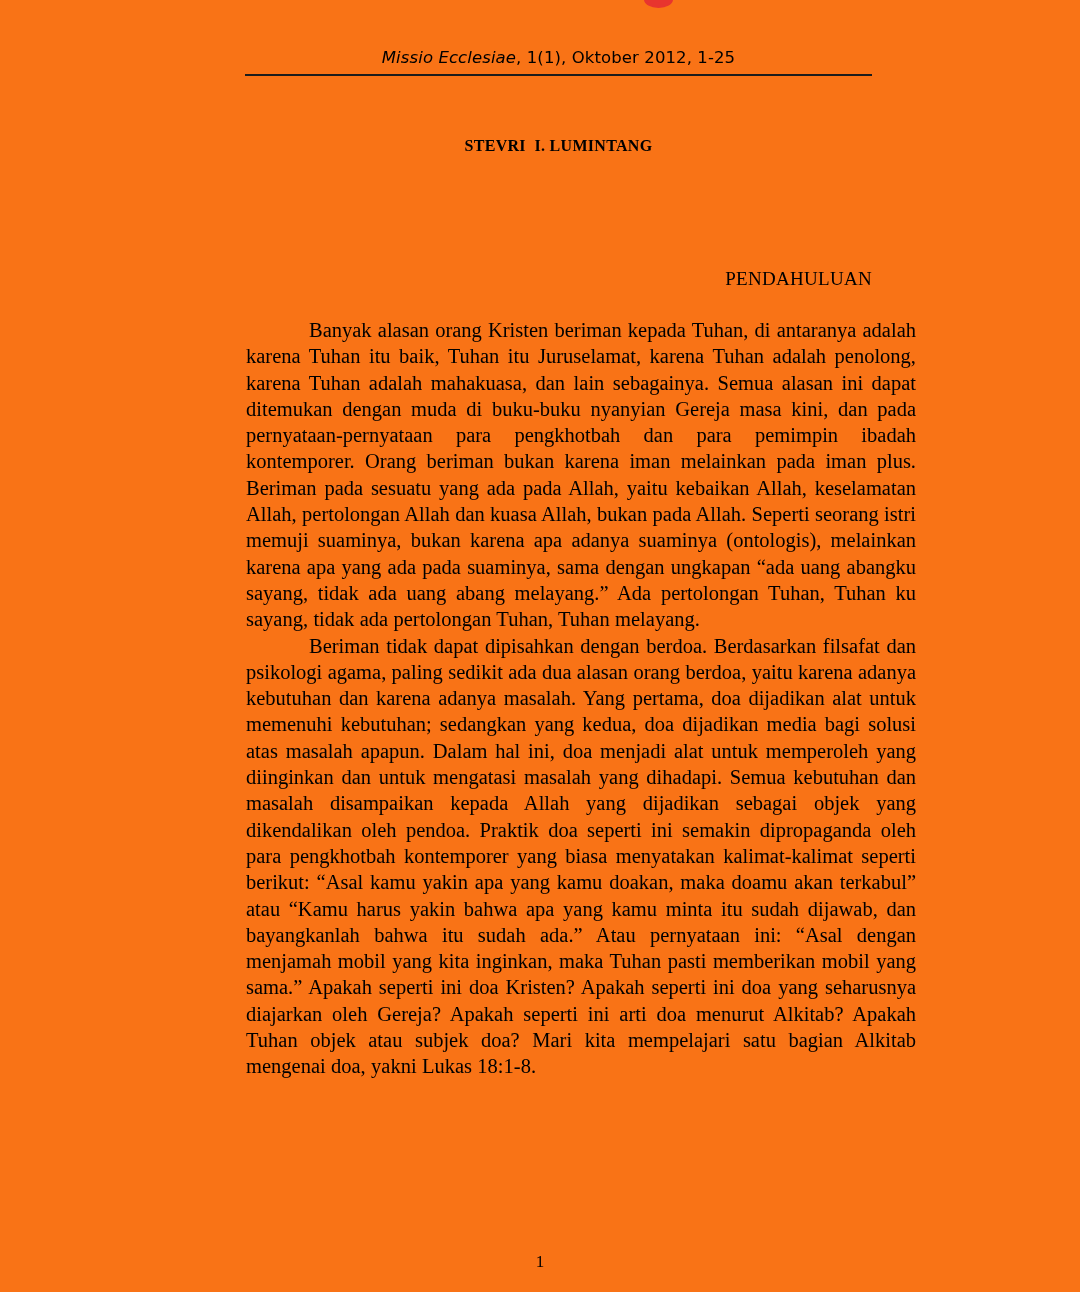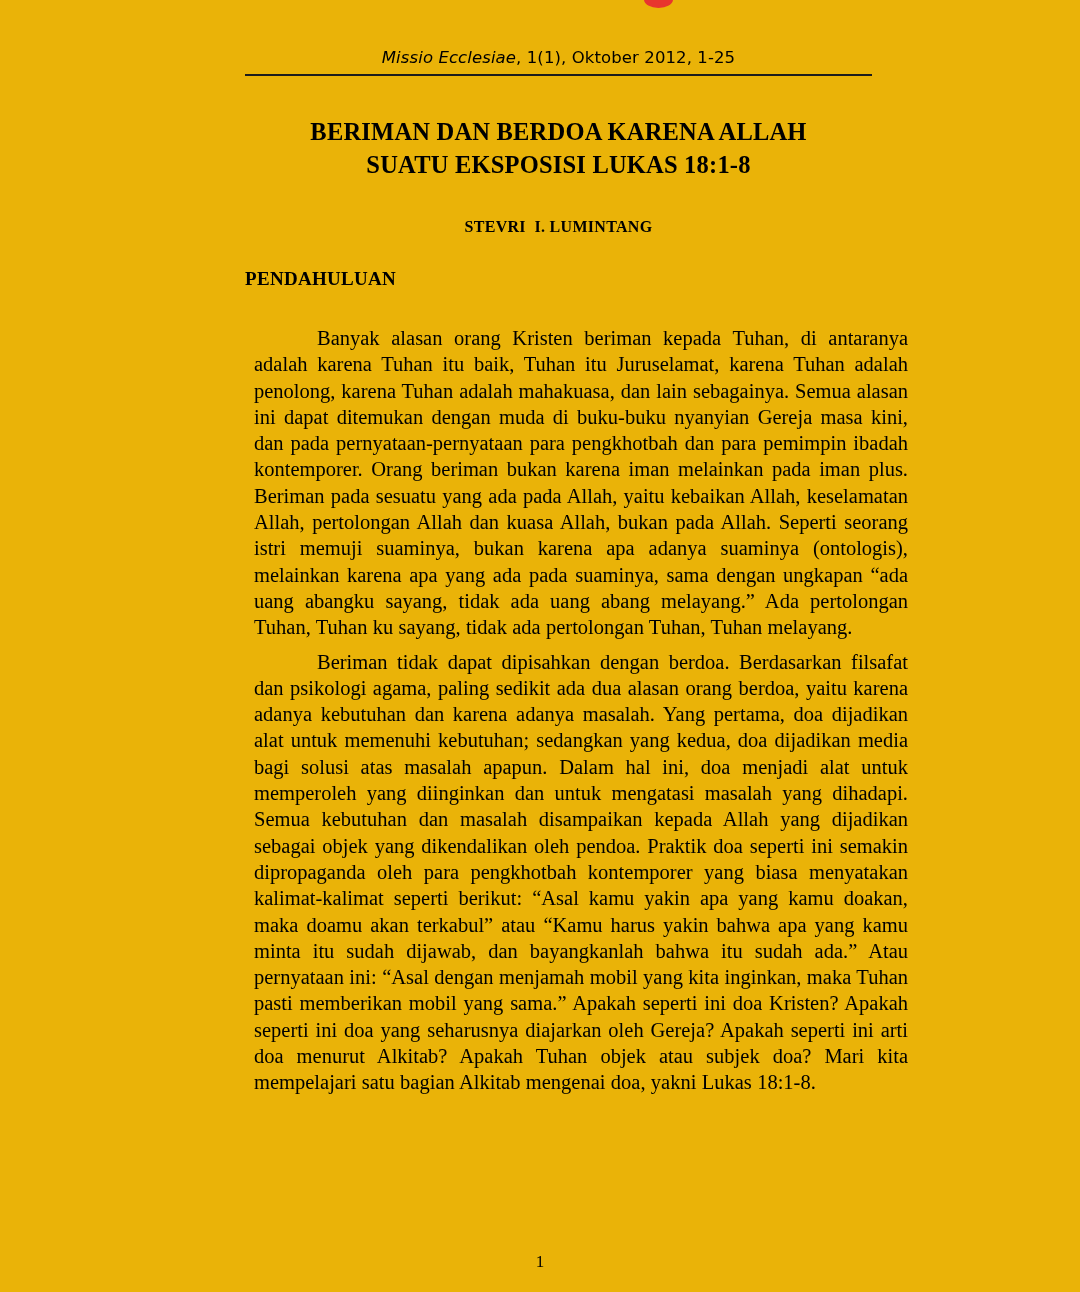--- a/index.html
+++ b/index.html
@@ -6,21 +6,21 @@
     margin: 0;
     padding: 0;
     background: #ffffff;
   }
 
   .page {
     position: relative;
     width: 1080px;
     height: 1292px;
     margin: 0 auto;
-    background: #eab308;
+    background: #f97316;
     overflow: hidden;
     font-family: "Liberation Serif", "DejaVu Serif", serif;
     color: #000000;
   }
 
   
   .top-mark {
     position: absolute;
     top: -9px;
     left: 644px;
@@ -80,35 +80,35 @@
     font-weight: bold;
     letter-spacing: 0.3px;
     white-space: pre;
   }
 
   .section-heading {
     position: absolute;
     top: 268px;
     left: 245px;
     width: 627px;
-    text-align: left;
+    text-align: right;
     font-size: 19px;
-    font-weight: bold;
+    font-weight: normal;
     letter-spacing: 0.3px;
   }
 
   
   .body-text {
     position: absolute;
     top: 317px;
     left: 246px;
     width: 670px;
   }
   .body-text p {
-    margin: 8px;
+    margin: 0;
     text-indent: 63px;
     text-align: justify;
     font-size: 20.5px;
     line-height: 26.3px;
     word-spacing: 0.2px;
   }
 
   .page-number {
     position: absolute;
     top: 1252px;
@@ -125,24 +125,20 @@
 
   <div class="top-mark"></div>
 
   <div class="running-head">
     <span class="jrnl">Missio Ecclesiae</span><span>, 1(1), Oktober 2012, 1-25</span>
   </div>
 
   <div class="head-rule"></div>
 
   <div class="title-block">
-    <h1 class="doc-title">
-      <span class="tline">BERIMAN DAN BERDOA KARENA ALLAH</span>
-      <span class="tline">SUATU EKSPOSISI LUKAS 18:1-8</span>
-    </h1>
     <div class="author">STEVRI  I. LUMINTANG</div>
   </div>
 
   <div class="section-heading">PENDAHULUAN</div>
 
   <div class="body-text">
     <p>Banyak alasan orang Kristen beriman kepada Tuhan, di antaranya adalah karena Tuhan itu baik, Tuhan itu Juruselamat, karena Tuhan adalah penolong, karena Tuhan adalah mahakuasa, dan lain sebagainya. Semua alasan ini dapat ditemukan dengan muda di buku-buku nyanyian Gereja masa kini, dan pada pernyataan-pernyataan para pengkhotbah dan para pemimpin ibadah kontemporer. Orang beriman bukan karena iman melainkan pada iman plus. Beriman pada sesuatu yang ada pada Allah, yaitu kebaikan Allah, keselamatan Allah, pertolongan Allah dan kuasa Allah, bukan pada Allah. Seperti seorang istri memuji suaminya, bukan karena apa adanya suaminya (ontologis), melainkan karena apa yang ada pada suaminya, sama dengan ungkapan “ada uang abangku sayang, tidak ada uang abang melayang.” Ada pertolongan Tuhan, Tuhan ku sayang, tidak ada pertolongan Tuhan, Tuhan melayang.</p>
     <p>Beriman tidak dapat dipisahkan dengan berdoa. Berdasarkan filsafat dan psikologi agama, paling sedikit ada dua alasan orang berdoa, yaitu karena adanya kebutuhan dan karena adanya masalah. Yang pertama, doa dijadikan alat untuk memenuhi kebutuhan; sedangkan yang kedua, doa dijadikan media bagi solusi atas masalah apapun. Dalam hal ini, doa menjadi alat untuk memperoleh yang diinginkan dan untuk mengatasi masalah yang dihadapi. Semua kebutuhan dan masalah disampaikan kepada Allah yang dijadikan sebagai objek yang dikendalikan oleh pendoa. Praktik doa seperti ini semakin dipropaganda oleh para pengkhotbah kontemporer yang biasa menyatakan kalimat-kalimat seperti berikut: “Asal kamu yakin apa yang kamu doakan, maka doamu akan terkabul” atau “Kamu harus yakin bahwa apa yang kamu minta itu sudah dijawab, dan bayangkanlah bahwa itu sudah ada.” Atau pernyataan ini: “Asal dengan menjamah mobil yang kita inginkan, maka Tuhan pasti memberikan mobil yang sama.” Apakah seperti ini doa Kristen? Apakah seperti ini doa yang seharusnya diajarkan oleh Gereja? Apakah seperti ini arti doa menurut Alkitab? Apakah Tuhan objek atau subjek doa? Mari kita mempelajari satu bagian Alkitab mengenai doa, yakni Lukas 18:1-8.</p>
   </div>
 

